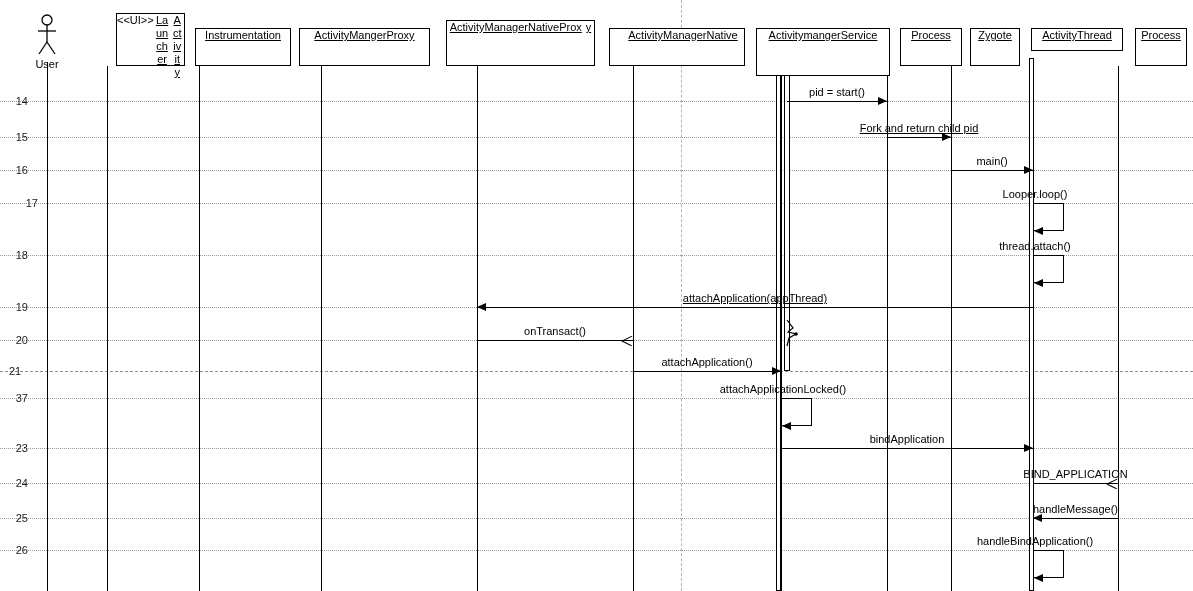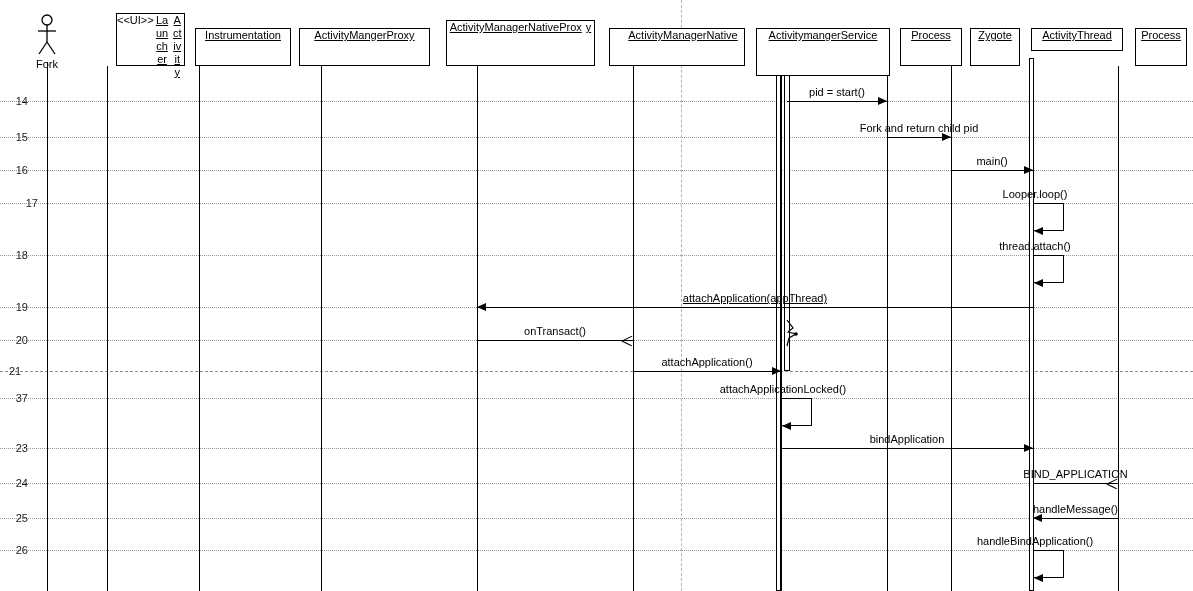--- a/index.html
+++ b/index.html
@@ -154,30 +154,30 @@
     </div>
 
   <div class="actor" id="actor" style="left: 33px; top: 14px;">
     <svg width="28" height="46" viewBox="0 0 28 46">
       <circle cx="14" cy="6" r="5" fill="none" stroke="#000" stroke-width="1.3"></circle>
       <line x1="14" y1="11" x2="14" y2="28" stroke="#000" stroke-width="1.3"></line>
       <line x1="5" y1="17" x2="23" y2="17" stroke="#000" stroke-width="1.3"></line>
       <line x1="14" y1="28" x2="6" y2="40" stroke="#000" stroke-width="1.3"></line>
       <line x1="14" y1="28" x2="22" y2="40" stroke="#000" stroke-width="1.3"></line>
     </svg>
-    <span class="lbl" id="actor-label" style="left: -6px; top: 44px; width: 40px;">Fork</span>
+    <span class="lbl" id="actor-label" style="left: -6px; top: 44px; width: 40px;">User</span>
   </div>
 
   <div id="messages-layer">
       <div class="msg" style="left: 787px; top: 101px; width: 100px;"></div>
       <div class="arrowhead filled-r" style="top: 101px; left: 878px;"></div>
       <div class="msglabel" style="left: 837px; top: 98px;">pid = start()</div>
       <div class="msg" style="left: 887px; top: 137px; width: 64px;"></div>
       <div class="arrowhead filled-r" style="top: 137px; left: 942px;"></div>
-      <div class="msglabel" style="left: 919px; top: 134px;">Fork and return child pid</div>
+      <div class="msglabel" style="left: 919px; top: 134px; text-decoration: underline;">Fork and return child pid</div>
       <div class="msg" style="left: 951px; top: 170px; width: 82px;"></div>
       <div class="arrowhead filled-r" style="top: 170px; left: 1024px;"></div>
       <div class="msglabel" style="left: 992px; top: 167px;">main()</div>
       <div class="selfloop" style="left: 1034px; top: 203px; width: 30px; height: 28px;"></div>
       <div class="arrowhead filled-l" style="left: 1034px; top: 231px;"></div>
       <div class="msglabel" style="left: 1035px; top: 200px; transform: translate(-50%, -100%);">Looper.loop()</div>
       <div class="selfloop" style="left: 1034px; top: 255px; width: 30px; height: 28px;"></div>
       <div class="arrowhead filled-l" style="left: 1034px; top: 283px;"></div>
       <div class="msglabel" style="left: 1035px; top: 252px; transform: translate(-50%, -100%);">thread.attach()</div>
       <div class="msg" style="left: 477px; top: 307px; width: 556px;"></div>

